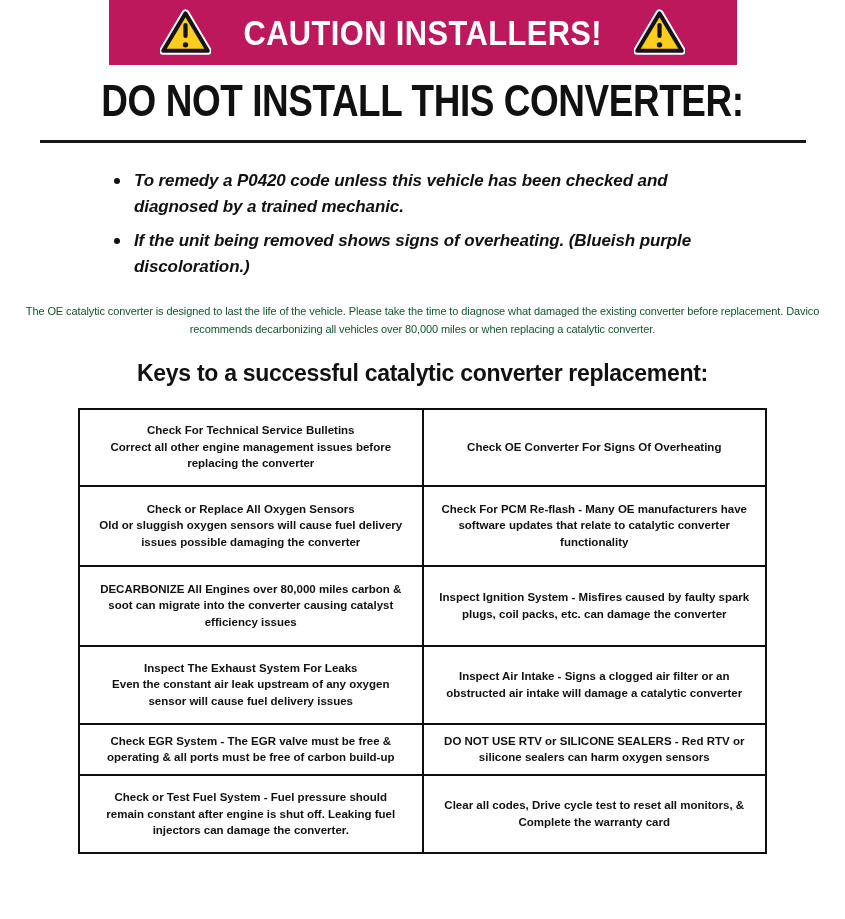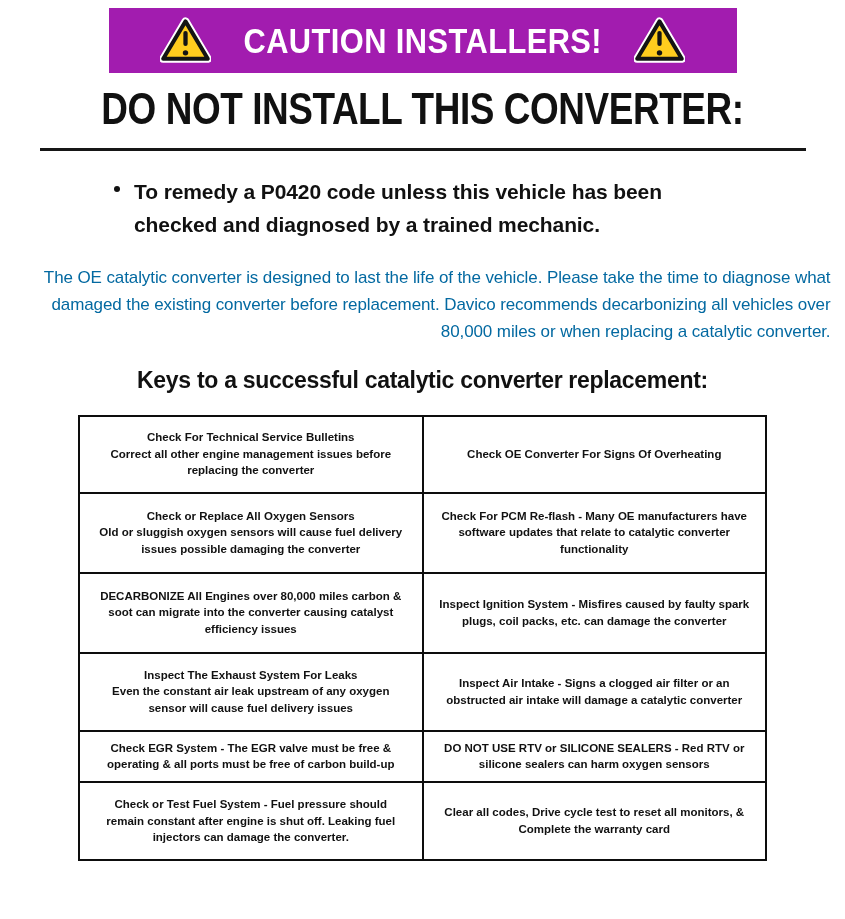--- a/index.html
+++ b/index.html
@@ -10,22 +10,22 @@
     margin: 0 auto;
     font-family: "Liberation Sans", "DejaVu Sans", sans-serif;
     color: #111111;
     overflow: hidden;
   }
 
   
   .banner {
     width: 628px;
     height: 65px;
-    margin: 8px auto;
-    background: #a21caf;
+    margin: 0 auto;
+    background: #be185d;
     display: flex;
     align-items: center;
     justify-content: center;
     gap: 8px;
   }
   .banner-title {
     color: #ffffff;
     font-weight: bold;
     font-size: 35px;
     letter-spacing: 0.5px;
@@ -59,44 +59,45 @@
   
   .warnings {
     width: 625px;
     margin: 25px auto 0 auto;
     list-style: none;
   }
   .warnings li {
     position: relative;
     padding-left: 24px;
     font-weight: bold;
-    font-size: 21px;
+    font-size: 17px;
     line-height: 1.55;
     margin-bottom: 7px;
     letter-spacing: -0.1px;
+    font-style: italic;
   }
   .warnings li::before {
     content: "";
     position: absolute;
     left: 4px;
     top: 10px;
     width: 6px;
     height: 6px;
     border-radius: 50%;
     background: #111111;
   }
 
   
   .intro {
     width: 816px;
     margin: 23px auto 0 auto;
-    text-align: right;
-    font-size: 17px;
+    text-align: center;
+    font-size: 11px;
     line-height: 1.6;
-    color: #0369a1;
+    color: #14532d;
     letter-spacing: -0.1px;
   }
 
   
   .keys-heading {
     margin-top: 21px;
     text-align: center;
     font-size: 23px;
     font-weight: bold;
     letter-spacing: -0.3px;
@@ -149,20 +150,21 @@
     <circle cx="32" cy="44.5" r="3.4" fill="#141414"></circle>
   </svg>
 </div>
 
 <h1 class="main-heading">DO NOT INSTALL THIS CONVERTER:</h1>
 
 <hr class="divider">
 
 <ul class="warnings">
   <li>To remedy a P0420 code unless this vehicle has been checked and diagnosed by a trained mechanic.</li>
+  <li>If the unit being removed shows signs of overheating. (Blueish purple discoloration.)</li>
 </ul>
 
 <p class="intro">The OE catalytic converter is designed to last the life of the vehicle. Please take the time to diagnose what damaged the existing converter before replacement. Davico recommends decarbonizing all vehicles over 80,000 miles or when replacing a catalytic converter.</p>
 
 <h2 class="keys-heading"><span>Keys to a successful catalytic converter replacement:</span></h2>
 
 <table class="checklist">
   <tbody>
     <tr class="r1">
       <td>Check For Technical Service Bulletins

